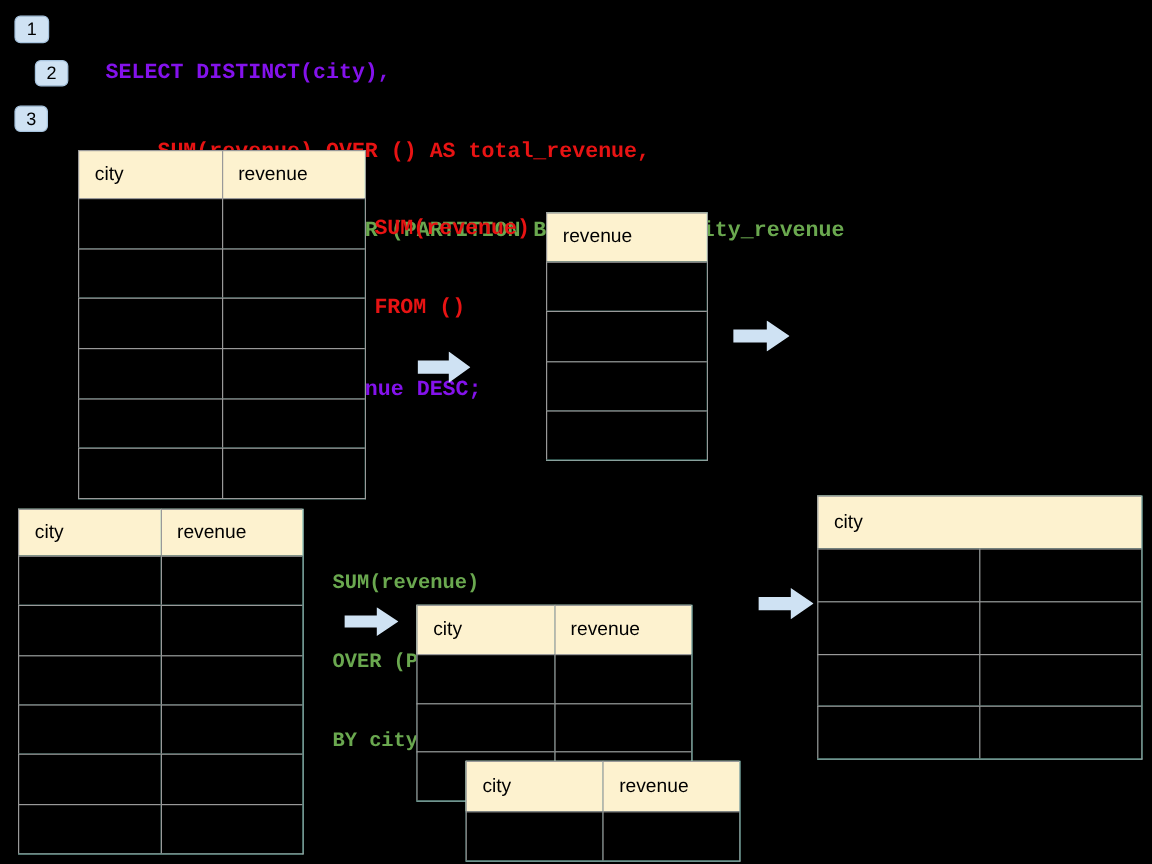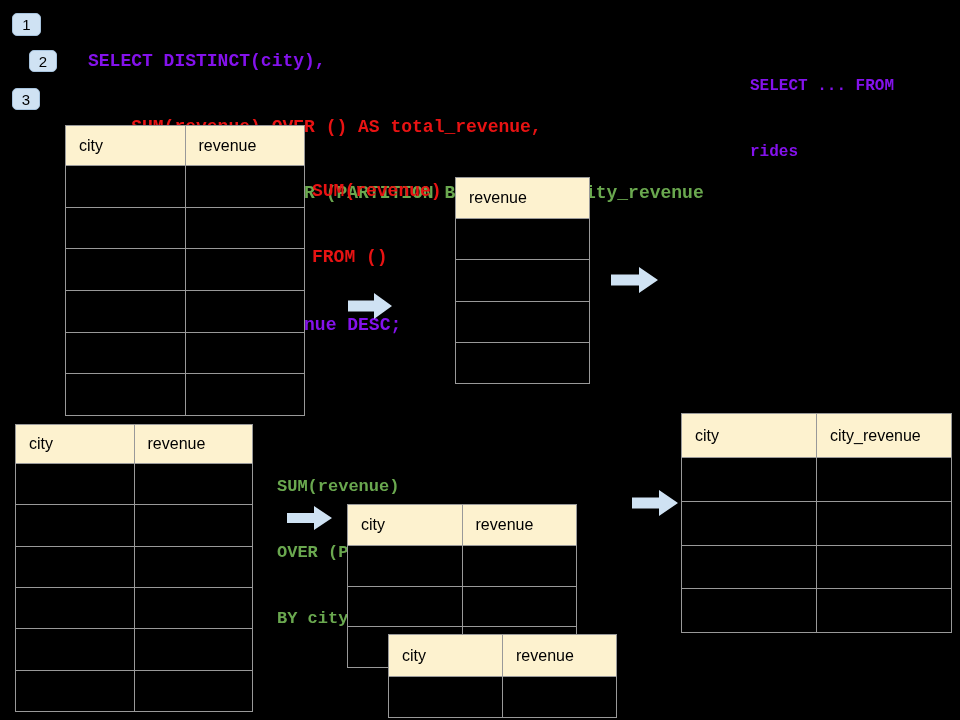--- a/index.html
+++ b/index.html
@@ -82,24 +82,20 @@
   <div class="badge" style="left:12px; top:88px; width:28px; height:22px;">3</div>
 
   <div class="code code-main">
     <div class="code-line c-purple">SELECT DISTINCT(city),</div>
     <div class="code-line c-red">    SUM(revenue) OVER () AS total_revenue,</div>
     <div class="code-line c-green">    SUM(revenue) OVER (PARTITION BY city) as city_revenue</div>
     <div class="code-line c-purple">  FROM rides</div>
     <div class="code-line c-purple">  ORDER by city_revenue DESC;</div>
   </div>
 
-  <div class="code note-side c-purple">
-    <div class="code-line">SELECT ... FROM</div>
-    <div class="code-line">rides</div>
-  </div>
 
   <div class="dtable" style="left:65px; top:125px; width:240px; height:291px; --hh:40px;">
       <div class="thead">
         <div class="th">city</div>
         <div class="th">revenue</div>
       </div>
       <div class="trow">
         <div class="td"></div>
         <div class="td"></div>
       </div>
@@ -227,21 +223,20 @@
       </div>
     </div>
 
   <svg class="arrow" style="left:632px; top:490px;" width="46" height="26" viewBox="0 0 46 26">
     <path d="M0 7.5 H27 V0 L46 13 L27 26 V18.5 H0 Z" fill="#cfe2f3"></path>
   </svg>
 
   <div class="dtable" style="left:681px; top:413px; width:271px; height:220px; --hh:44px;">
       <div class="thead">
         <div class="th">city</div>
-        <div class="th">city_revenue</div>
       </div>
       <div class="trow">
         <div class="td"></div>
         <div class="td"></div>
       </div>
       <div class="trow">
         <div class="td"></div>
         <div class="td"></div>
       </div>
       <div class="trow">

